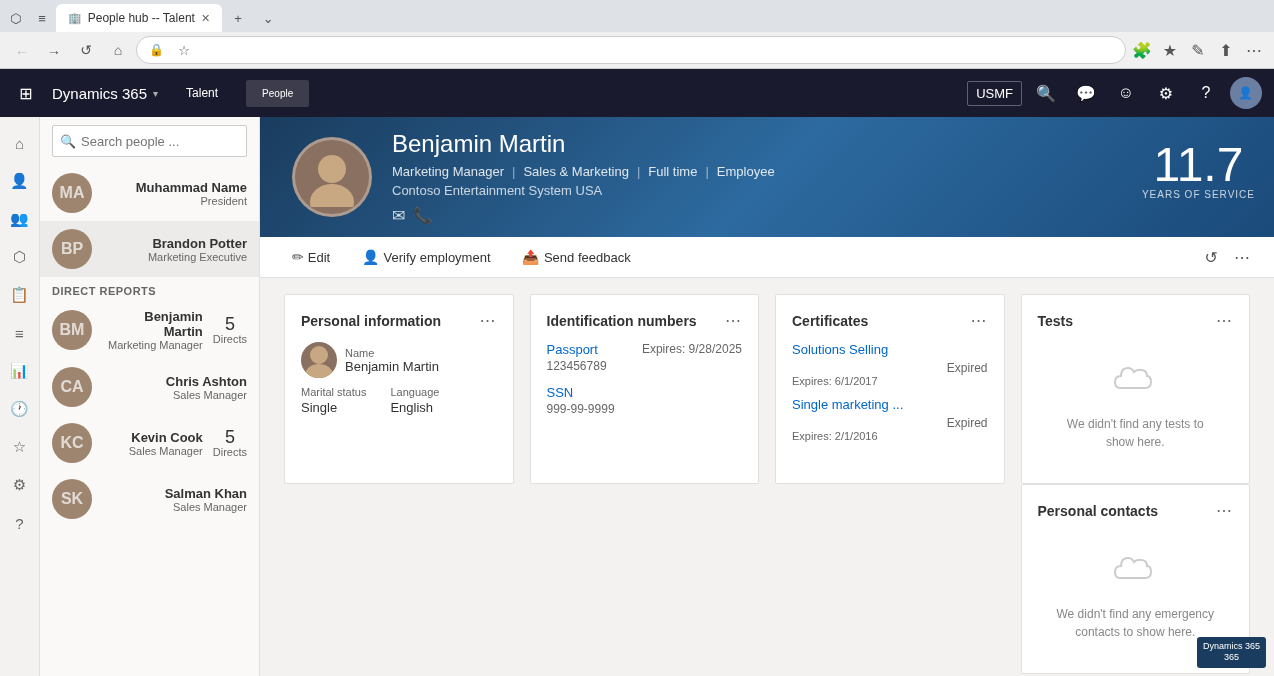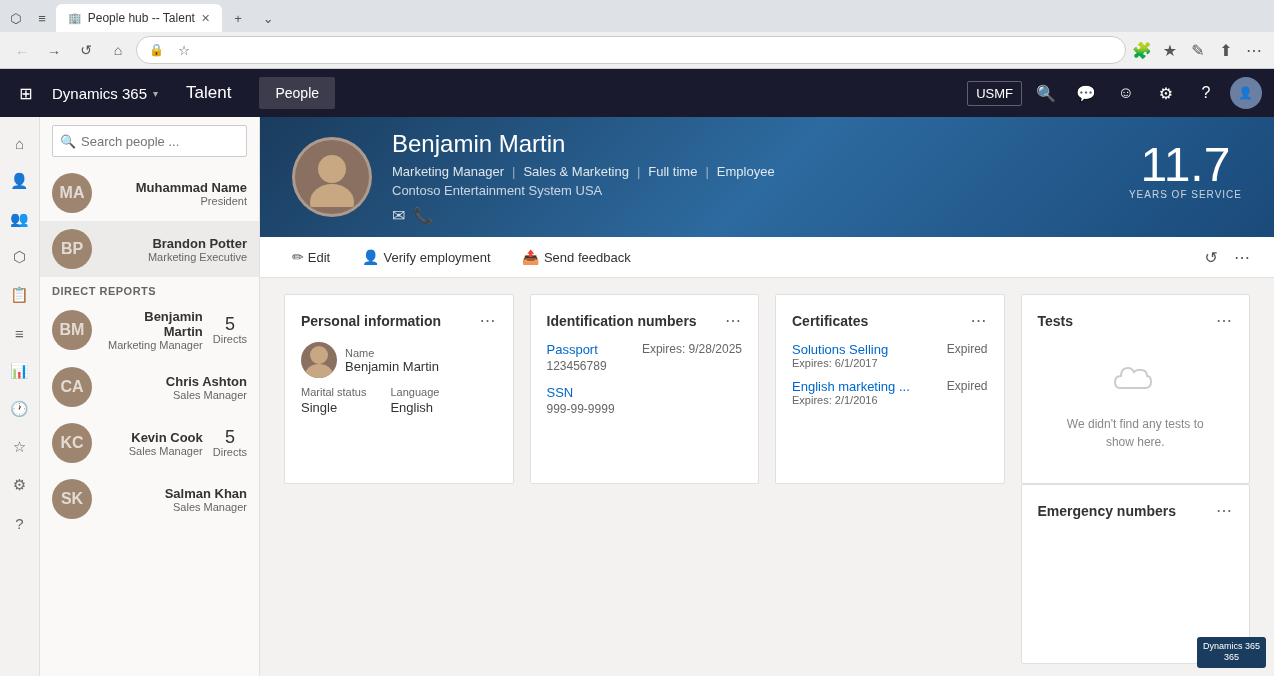--- a/index.html
+++ b/index.html
@@ -79,23 +79,23 @@
       padding: 0 12px;
       gap: 12px;
       flex-shrink: 0;
     }
     .waffle-icon { color: white; font-size: 16px; cursor: pointer; width: 28px; height: 28px; display: flex; align-items: center; justify-content: center; }
     .app-name {
       display: flex; align-items: center; gap: 6px;
       color: white; font-size: 15px; font-weight: 500; cursor: pointer;
     }
     .app-name .chevron { font-size: 10px; color: #aaa; }
-    .module-name { color: white; font-size: 17px; font-weight: 300; padding: 0 16px; }
+    .module-name { color: white; font-size: 12px; font-weight: 300; padding: 0 16px; }
     .nav-item-active {
-      color: white; font-size: 14px;
+      color: white; font-size: 10px;
       background: rgba(255,255,255,0.15);
       padding: 8px 16px;
       border-radius: 2px;
     }
     .top-bar-spacer { flex: 1; }
     .top-bar-right { display: flex; align-items: center; gap: 8px; }
     .org-badge { color: white; font-size: 13px; padding: 4px 8px; border: 1px solid rgba(255,255,255,0.3); border-radius: 2px; }
     .top-bar-icon { color: white; font-size: 16px; cursor: pointer; width: 32px; height: 32px; display: flex; align-items: center; justify-content: center; border-radius: 50%; }
     .user-avatar-top { width: 32px; height: 32px; border-radius: 50%; background: #6b7fa3; display: flex; align-items: center; justify-content: center; color: white; font-size: 12px; cursor: pointer; }
 
@@ -179,21 +179,21 @@
       flex-shrink: 0;
     }
     .profile-photo svg { width: 60px; height: 60px; }
     .profile-info { flex: 1; color: white; }
     .profile-name { font-size: 24px; font-weight: 300; margin-bottom: 6px; }
     .profile-meta { display: flex; align-items: center; gap: 8px; font-size: 13px; color: rgba(255,255,255,0.85); margin-bottom: 4px; }
     .meta-sep { color: rgba(255,255,255,0.5); }
     .profile-company { font-size: 13px; color: rgba(255,255,255,0.75); margin-bottom: 8px; }
     .profile-actions-icons { display: flex; gap: 8px; }
     .profile-action-icon { color: rgba(255,255,255,0.8); font-size: 16px; cursor: pointer; }
-    .years-service { position: absolute; right: 32px; top: 24px; text-align: center; color: white; }
+    .years-service { position: absolute; right: 19px; top: 24px; text-align: center; color: white; }
     .years-num { font-size: 48px; font-weight: 200; line-height: 1; }
     .years-label { font-size: 10px; letter-spacing: 1px; text-transform: uppercase; color: rgba(255,255,255,0.75); }
 
     
     .content-toolbar {
       display: flex;
       align-items: center;
       padding: 8px 24px;
       background: white;
       border-bottom: 1px solid #e0e0e0;
@@ -245,21 +245,21 @@
 
     .id-item { margin-bottom: 12px; }
     .id-title { font-size: 13px; color: #0066cc; cursor: pointer; margin-bottom: 2px; }
     .id-number { font-size: 12px; color: #666; }
     .id-row { display: flex; justify-content: space-between; align-items: flex-start; }
     .id-expires { font-size: 12px; color: #666; }
 
     .cert-item { margin-bottom: 10px; }
     .cert-title { font-size: 13px; color: #0066cc; cursor: pointer; }
     .cert-expires { font-size: 11px; color: #666; }
-    .cert-status { font-size: 12px; color: #666; }
+    .cert-status { font-size: 12px; color: #666; margin-top: 19px; }
     .cert-row { display: flex; justify-content: space-between; }
 
     .empty-state { display: flex; flex-direction: column; align-items: center; justify-content: center; flex: 1; color: #888; text-align: center; padding: 16px; }
     .empty-cloud { font-size: 40px; color: #ccc; margin-bottom: 8px; }
     .empty-text { font-size: 12px; color: #888; line-height: 1.5; }
     .avatar-sm { background: #9e8570; width: 100%; height: 100%; display: flex; align-items: center; justify-content: center; color: rgba(255,255,255,0.7); font-size: 16px; }
     .icon-rail {
       width: 40px;
       background: #f3f2f1;
       border-right: 1px solid #e0e0e0;
@@ -542,21 +542,21 @@
           <div class="card-content">
             <div class="cert-item">
               <div class="cert-row">
                 <span class="cert-title">Solutions Selling</span>
                 <span class="cert-status">Expired</span>
               </div>
               <div class="cert-expires">Expires: 6/1/2017</div>
             </div>
             <div class="cert-item">
               <div class="cert-row">
-                <span class="cert-title">English marketing ...</span>
+                <span class="cert-title">Single marketing ...</span>
                 <span class="cert-status">Expired</span>
               </div>
               <div class="cert-expires">Expires: 2/1/2016</div>
             </div>
           </div>
         </div>
 
         <div class="card">
           <div class="card-header">
             <span class="card-title">Tests</span>
@@ -571,22 +571,32 @@
               </div>
               <div class="empty-text">We didn't find any tests to show here.</div>
             </div>
           </div>
         </div>
 
         <div style="grid-column: 1 / 4;"></div>
 
         <div class="card" style="grid-column: 4; margin-top: -16px;">
           <div class="card-header">
-            <span class="card-title">Emergency numbers</span>
+            <span class="card-title">Personal contacts</span>
             <span class="card-more">⋯</span>
+          </div>
+          <div class="card-content" style="display:flex;flex-direction:column;">
+            <div class="empty-state">
+              <div class="empty-cloud">
+                <svg width="50" height="40" viewBox="0 0 50 40" xmlns="http://www.w3.org/2000/svg">
+                  <path d="M10 30 Q5 30 5 24 Q5 18 11 18 Q11 10 18 10 Q22 10 24 14 Q27 11 31 12 Q37 12 37 18 Q41 18 41 24 Q41 30 35 30 Z" fill="none" stroke="#ccc" stroke-width="2"></path>
+                </svg>
+              </div>
+              <div class="empty-text">We didn't find any emergency contacts to show here.</div>
+            </div>
           </div>
         </div>
       </div>
     </div>
   </div>
 </div>
 
 <div style="position:fixed;bottom:8px;right:8px;background:#1a3c5e;color:white;font-size:9px;padding:4px 6px;border-radius:3px;text-align:center;line-height:1.3;">
   <div>Dynamics 365</div>
   <div>365</div>

